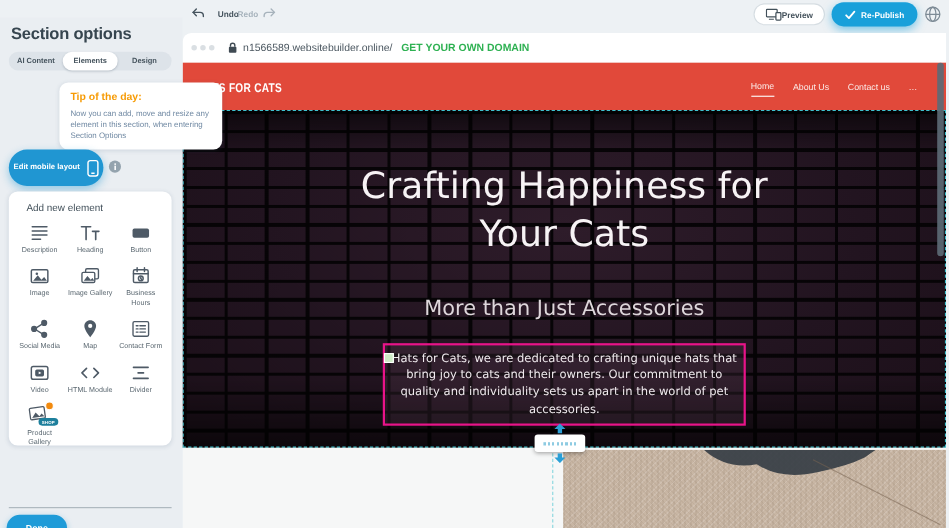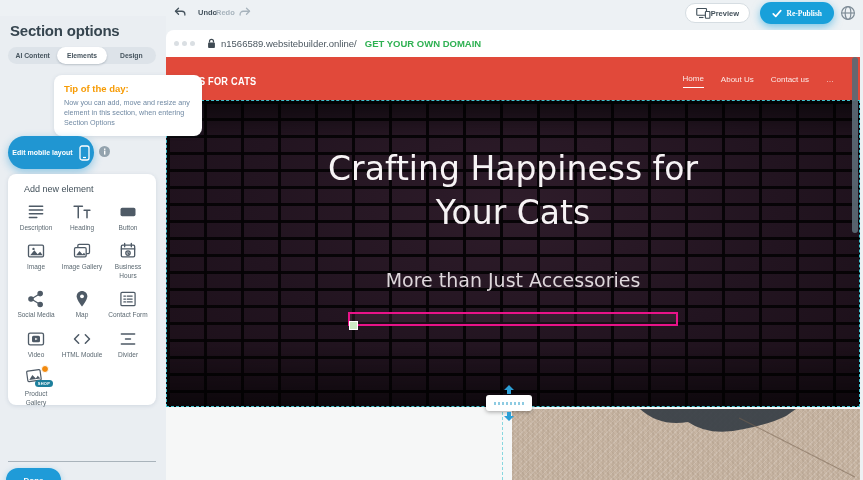--- a/index.html
+++ b/index.html
@@ -32,21 +32,21 @@
   .pg-shop { position:absolute; right:-6px; bottom:1px; background:#1d7f9c; color:#fff; font-size:4px; font-weight:bold; padding:1px 3px; border-radius:4px; letter-spacing:.2px; }
 
   .sidebar-divider { position:absolute; left:8px; top:445px; width:148px; height:1px; background:#a9b3bb; }
   .done-btn { position:absolute; left:6px; top:452px; width:55px; height:24px; border-radius:13px; background:#1f9bd8; box-shadow:0 2px 6px rgba(31,155,216,.4); color:#fff; font-size:8px; font-weight:bold; display:flex; align-items:center; justify-content:center; cursor:pointer; }
 
   
   .topbar { position:absolute; left:166px; top:0; width:697px; height:30px; }
   .undo { position:absolute; left:8px; top:7px; display:flex; align-items:center; gap:12px; font-size:7.5px; font-weight:bold; color:#45535d; cursor:pointer; }
   .redo { position:absolute; left:50px; top:7px; display:flex; align-items:center; gap:4px; font-size:7.5px; font-weight:bold; color:#a7b3bc; cursor:pointer; }
   .preview-btn { position:absolute; right:113px; top:3px; height:20px; padding:0 10px; background:#fff; border:1px solid #d6dde2; border-radius:11px; display:flex; align-items:center; font-size:7.5px; font-weight:bold; color:#42505a; cursor:pointer; }
-  .republish-btn { position:absolute; right:29px; top:2px; height:22px; padding:0 12px; background:#18a0da; border-radius:12px; box-shadow:0 3px 9px rgba(24,160,218,.55); display:flex; align-items:center; gap:5px; font-size:7.5px; font-weight:bold; color:#fff; cursor:pointer;font-family:Liberation Serif, serif; }
+  .republish-btn { position:absolute; right:29px; top:2px; height:22px; padding:0 12px; background:#18a0da; border-radius:12px; box-shadow:0 3px 9px rgba(24,160,218,.55); display:flex; align-items:center; gap:5px; font-size:7.5px; font-weight:bold; color:#fff; cursor:pointer; }
   .globe { position:absolute; right:7px; top:5px; cursor:pointer; }
 
   
   .canvas { position:absolute; left:166px; top:30px; width:694px; height:396px; }
   .browser-bar { height:27px; background:#fff; border-radius:8px 0 0 0; display:flex; align-items:center; padding-left:8px; }
   .dots { display:flex; gap:3px; margin-right:12px; }
   .dot { width:5px; height:5px; border-radius:50%; background:#dadfe3; }
   .url { font-size:9.5px; color:#4b5760; margin-left:5px; cursor:text; }
   .domain-link { font-size:9.5px; font-weight:bold; color:#2eb152; margin-left:8px; cursor:pointer; }
 
@@ -311,20 +311,21 @@
     </div>
 
     <div class="hero">
       <div class="hero-title">
         <div>Crafting Happiness for</div>
         <div>Your Cats</div>
       </div>
       <div class="hero-sub">More than Just Accessories</div>
       <div class="hero-box">
         <div class="hero-handle"></div>
+        <span>Hats for Cats, we are dedicated to crafting unique hats that bring joy to cats and their owners. Our commitment to quality and individuality sets us apart in the world of pet accessories.</span>
       </div>
     </div>
 
     <div class="next-section">
       <div class="pavement">
         <svg width="348" height="40" viewBox="0 0 348 40">
           <path d="M128 0 Q148 18 176 13 Q198 28 232 20 Q258 15 274 7 L284 0 Z" fill="#363e45" opacity="0.92"></path>
         </svg>
         <div class="crack"></div>
       </div>

